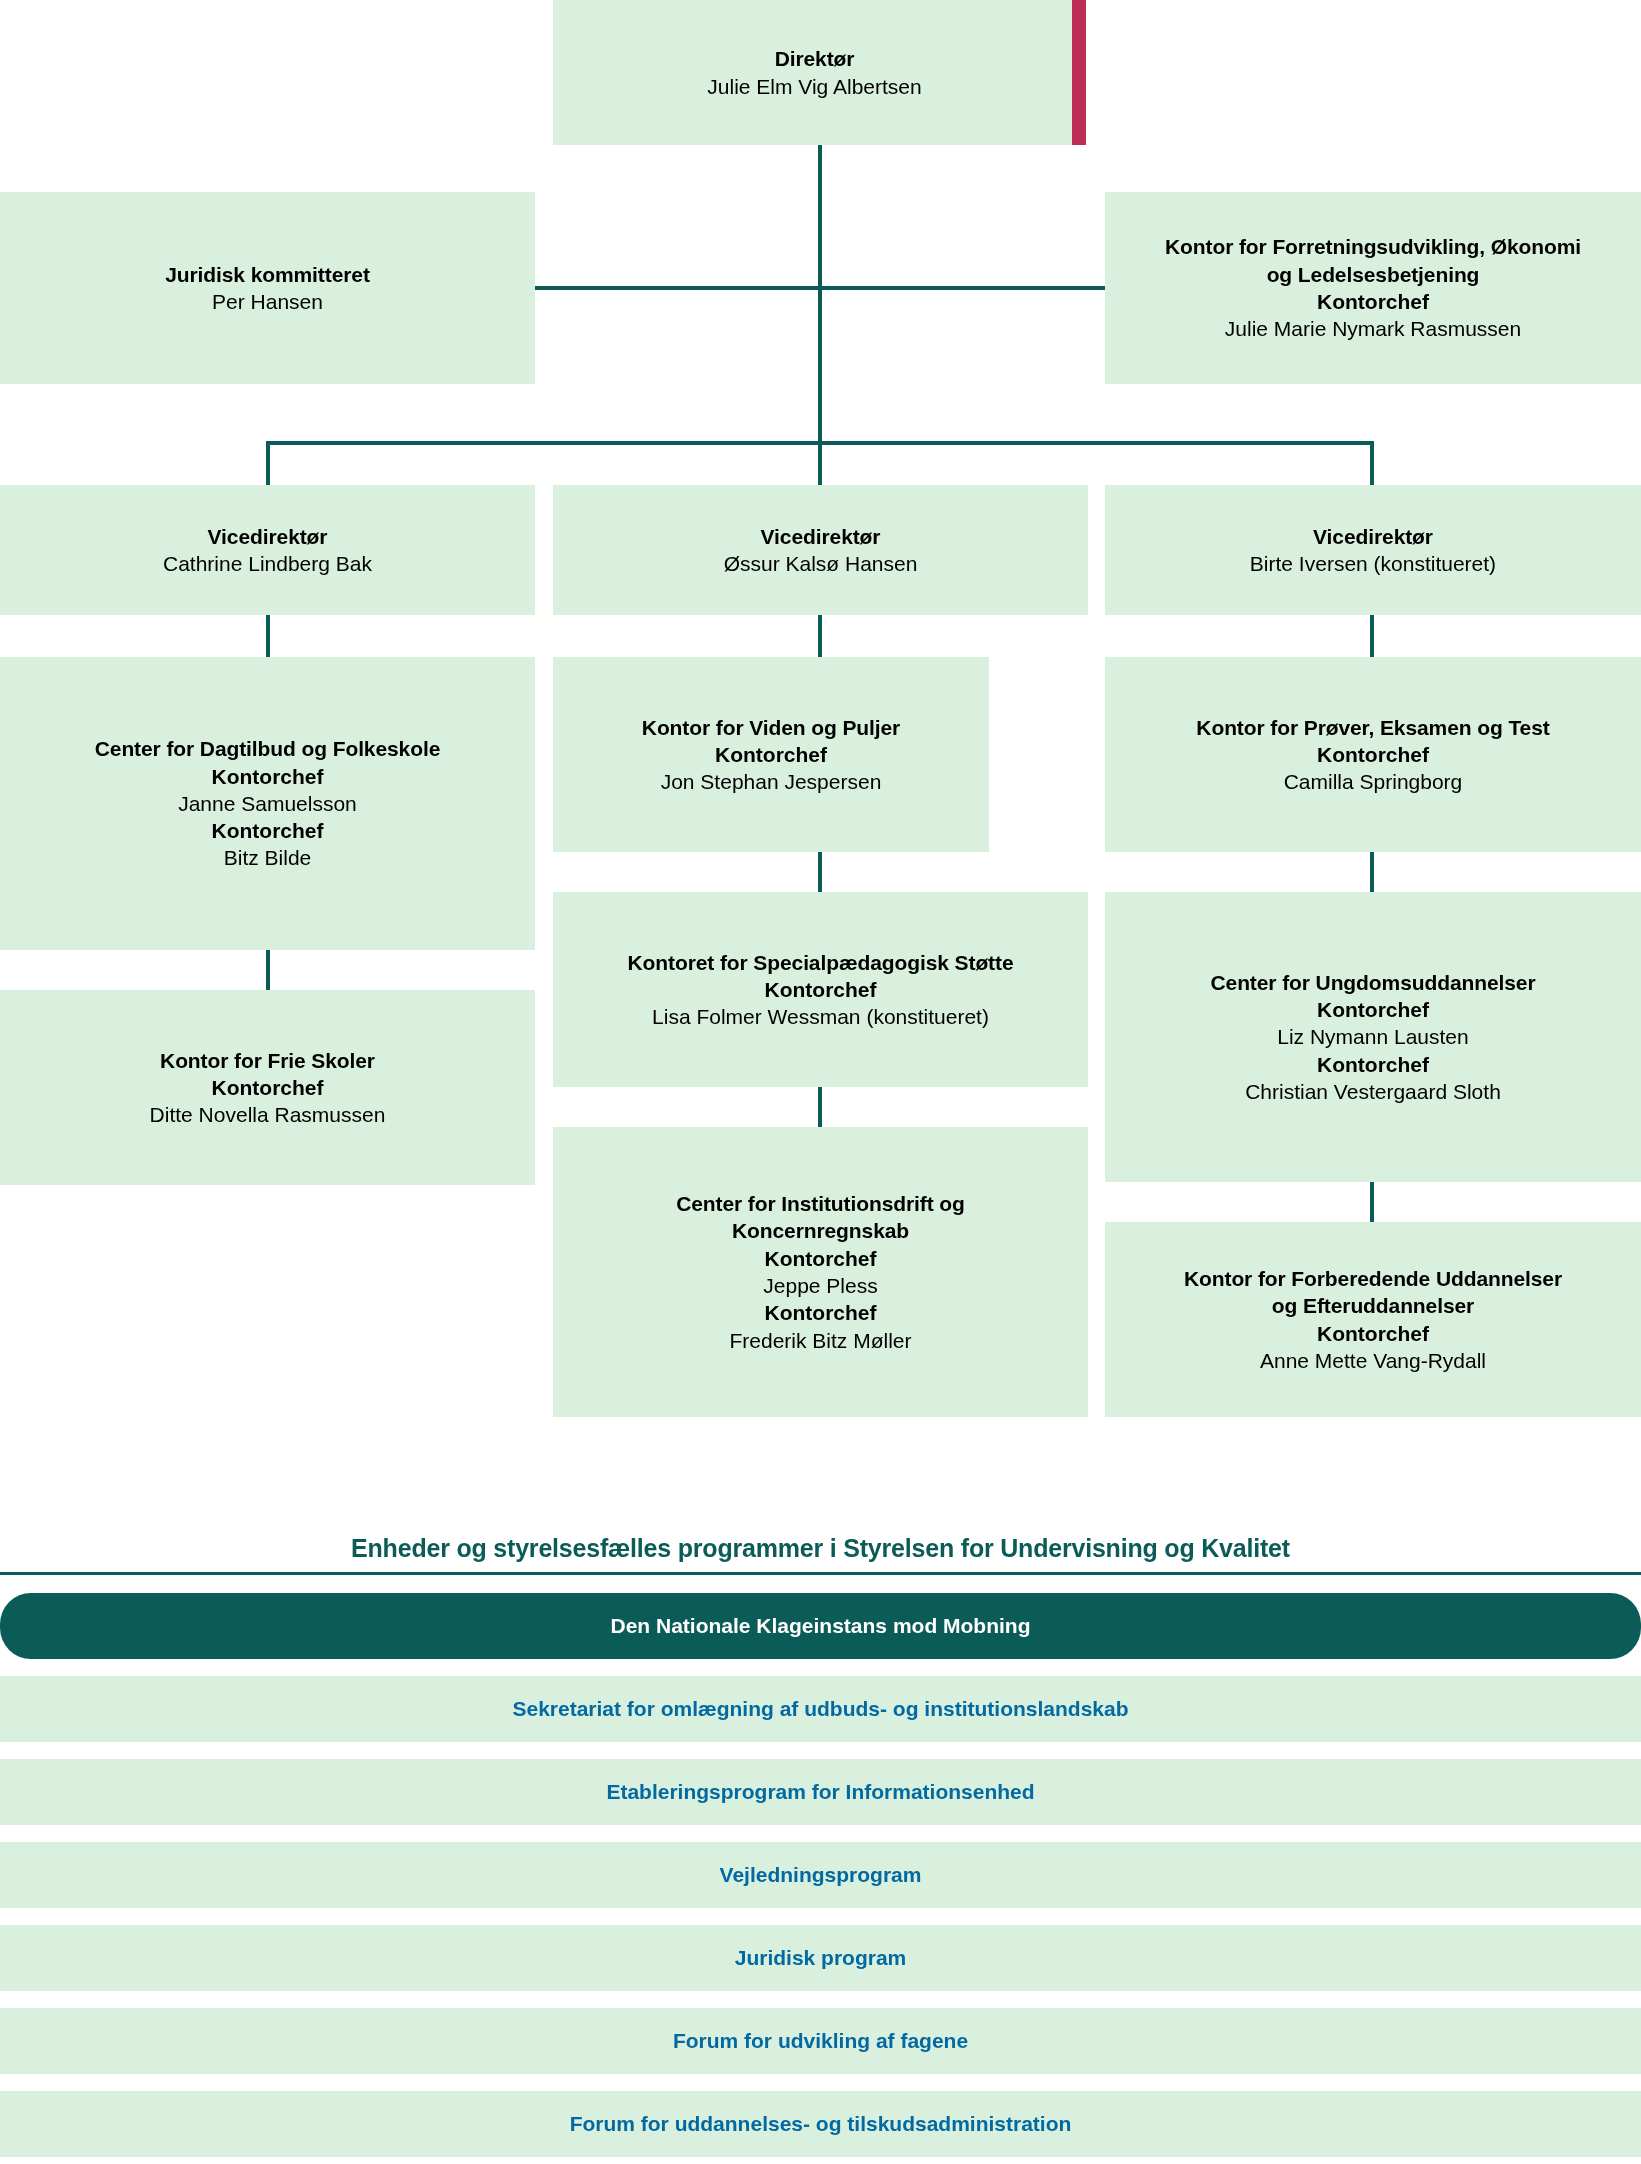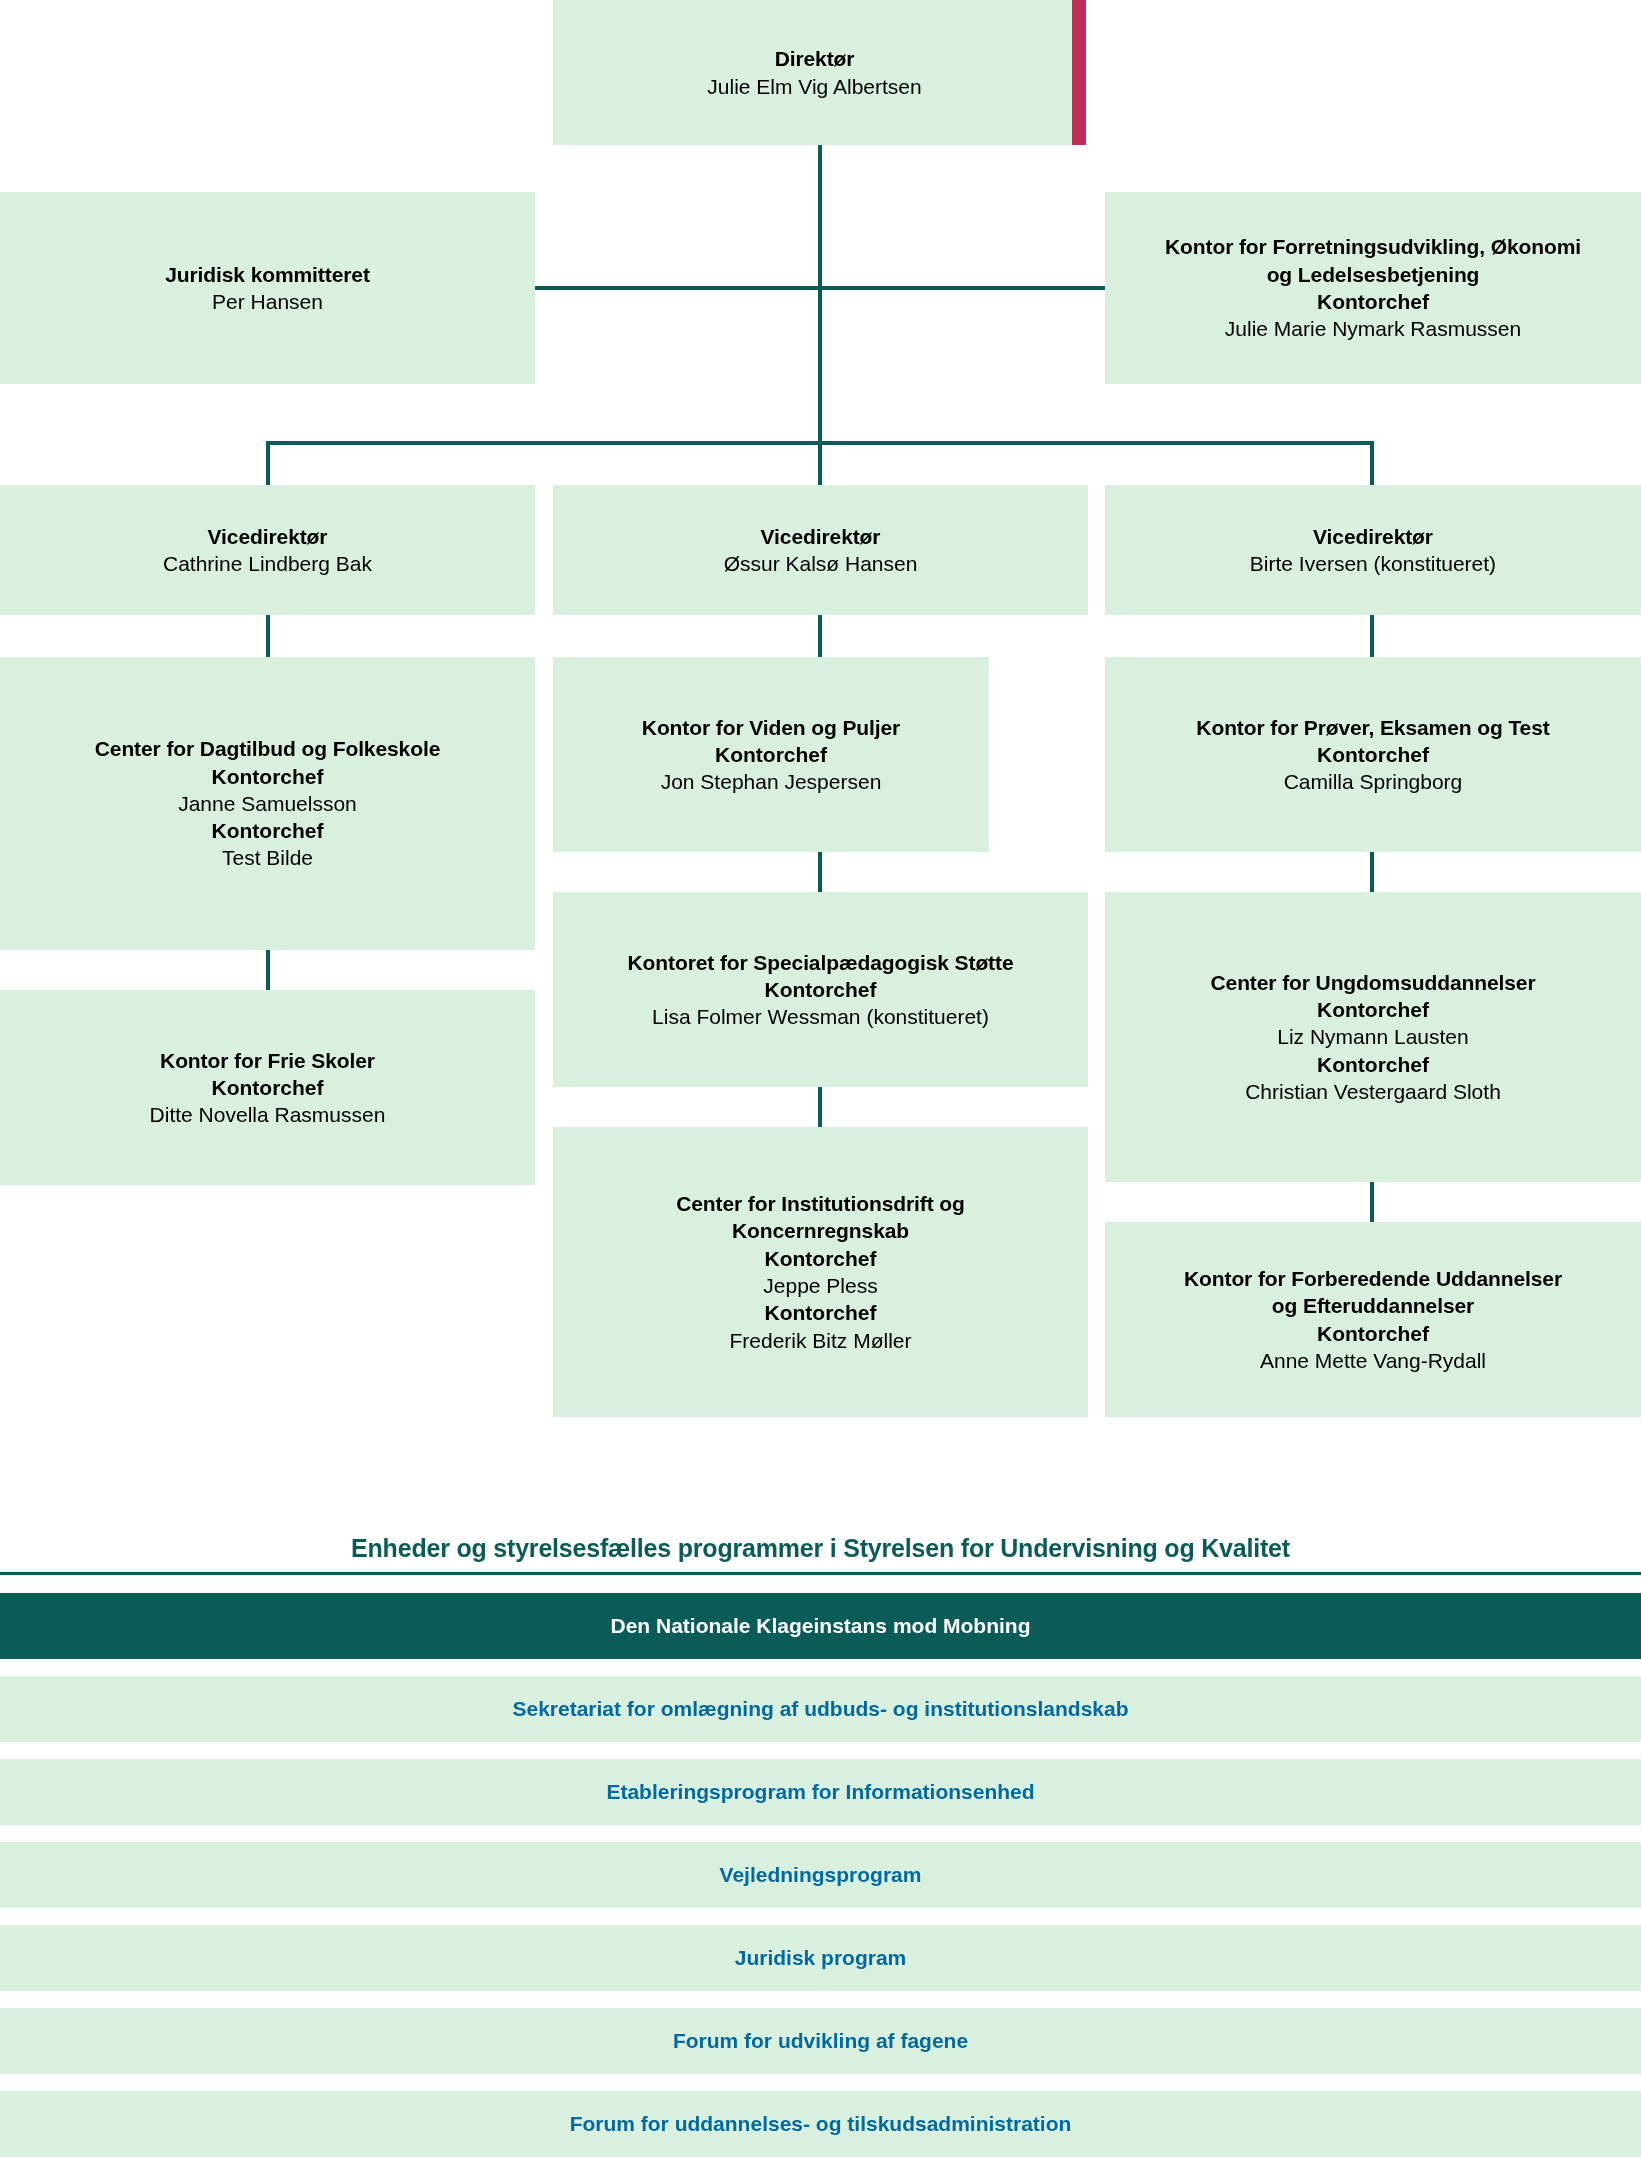--- a/index.html
+++ b/index.html
@@ -115,21 +115,21 @@
   <div class="t">Vicedirektør</div>
   <div class="name">Cathrine Lindberg Bak</div>
 </div>
 <div class="vline" style="left:266px; top:615px; height:42px;"></div>
 
 <div class="node" style="left:0px; top:657px; width:535px; height:293px;">
   <div class="t">Center for Dagtilbud og Folkeskole</div>
   <div class="role blk">Kontorchef</div>
   <div class="name">Janne Samuelsson</div>
   <div class="role blk">Kontorchef</div>
-  <div class="name">Test Bilde</div>
+  <div class="name">Bitz Bilde</div>
 </div>
 <div class="vline" style="left:266px; top:950px; height:40px;"></div>
 
 <div class="node" style="left:0px; top:990px; width:535px; height:195px;">
   <div class="t">Kontor for Frie Skoler</div>
   <div class="role blk">Kontorchef</div>
   <div class="name">Ditte Novella Rasmussen</div>
 </div>
 
 <div class="node" style="left:553px; top:485px; width:535px; height:130px;">
@@ -186,21 +186,21 @@
 <div class="node" style="left:1105px; top:1222px; width:536px; height:195px;">
   <div class="t">Kontor for Forberedende Uddannelser</div>
   <div class="t">og Efteruddannelser</div>
   <div class="role blk">Kontorchef</div>
   <div class="name">Anne Mette Vang-Rydall</div>
 </div>
 
 <div class="sect-title" style="left:0px; top:1518px;margin-top:16px;">Enheder og styrelsesfælles programmer i Styrelsen for Undervisning og Kvalitet</div>
 <div class="sect-rule" style="left:0px; top:1572px; width:1641px;"></div>
 
-<div class="prow dark" style="left:0px; top:1593px; width:1641px; height:66px;">
+<div class="prow dark" style="left:0px; top:1593px; width:1641px; height:66px;border-radius:31px;">
   <span>Den Nationale Klageinstans mod Mobning</span>
 </div>
 <div class="prow light" style="left:0px; top:1676px; width:1641px; height:66px;">
   <span>Sekretariat for omlægning af udbuds- og institutionslandskab</span>
 </div>
 <div class="prow light" style="left:0px; top:1759px; width:1641px; height:66px;">
   <span>Etableringsprogram for Informationsenhed</span>
 </div>
 <div class="prow light" style="left:0px; top:1842px; width:1641px; height:66px;">
   <span>Vejledningsprogram</span>

